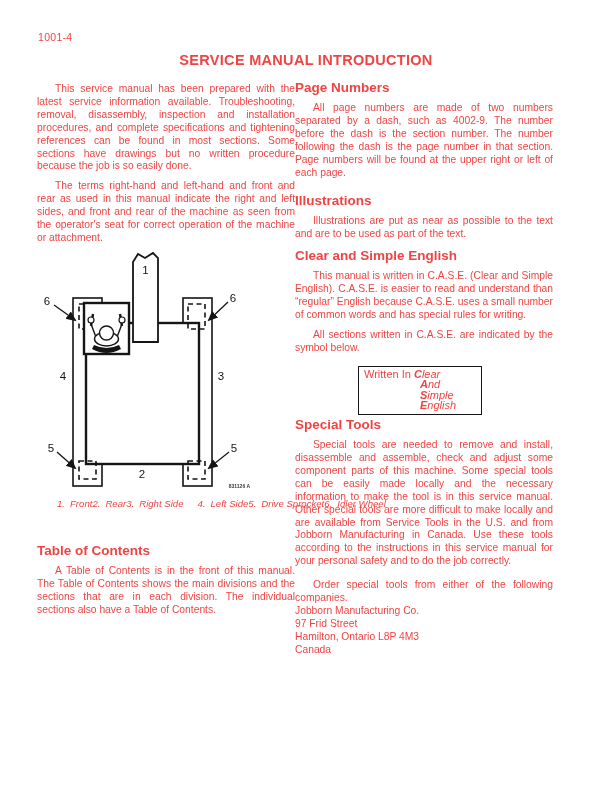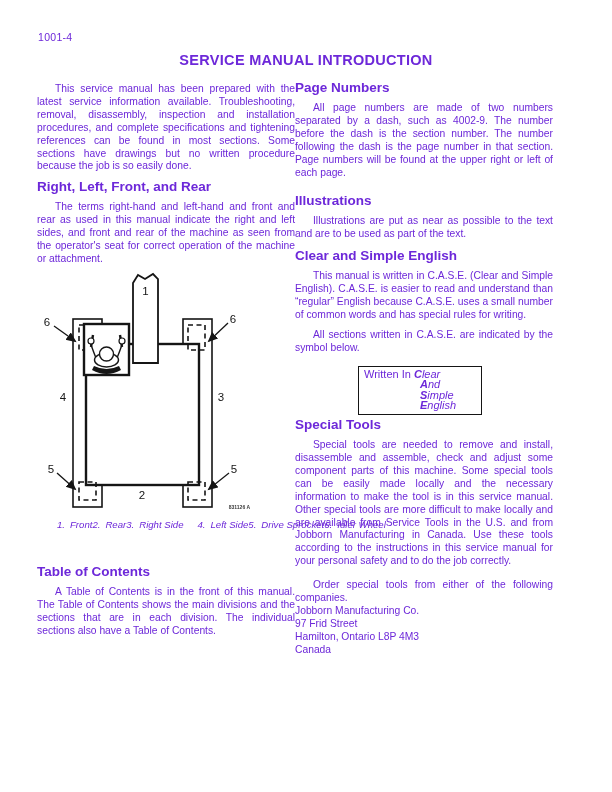--- a/index.html
+++ b/index.html
@@ -1,20 +1,20 @@
 <!DOCTYPE html>
 <html><head>
 <meta charset="utf-8">
 <style>
   html,body{margin:0;padding:0;background:#e8e8e8;}
   .page{
     position:relative;
     width:612px;height:792px;
     background:#ffffff;
-    color:#6d28d9;
+    color:#ef4444;
     font-family:"Liberation Sans","DejaVu Sans",sans-serif;
     overflow:hidden;
     margin:0 auto;
   }
   .pagenum{
     margin:31px 0 0 38px;
     font-size:10.5px;
     letter-spacing:0.3px;
   }
   .title{
@@ -84,21 +84,20 @@
 <div class="page">
 
   <div class="pagenum">1001-4</div>
   <div class="title">SERVICE MANUAL INTRODUCTION</div>
 
   <div class="columns">
 
     <div class="col">
       <p class="p mt7">This service manual has been prepared with the latest service information available. Troubleshooting, removal, disassembly, inspection and installation procedures, and complete specifications and tightening references can be found in most sections. Some sections have drawings but no written procedure because the job is so easily done.</p>
 
-      <h2 class="h2 mt6">Right, Left, Front, and Rear</h2>
       <p class="p mt7">The terms right-hand and left-hand and front and rear as used in this manual indicate the right and left sides, and front and rear of the machine as seen from the operator's seat for correct operation of the machine or attachment.</p>
 
       <div class="figure-wrap">
         <svg width="258" height="244" viewBox="0 0 258 244">
           <defs>
             <marker id="arr" orient="auto" markerWidth="9" markerHeight="8" refX="6.5" refY="3.5">
               <path d="M0,0 L8,3.5 L0,7 Z" fill="#151515"></path>
             </marker>
           </defs>
 

